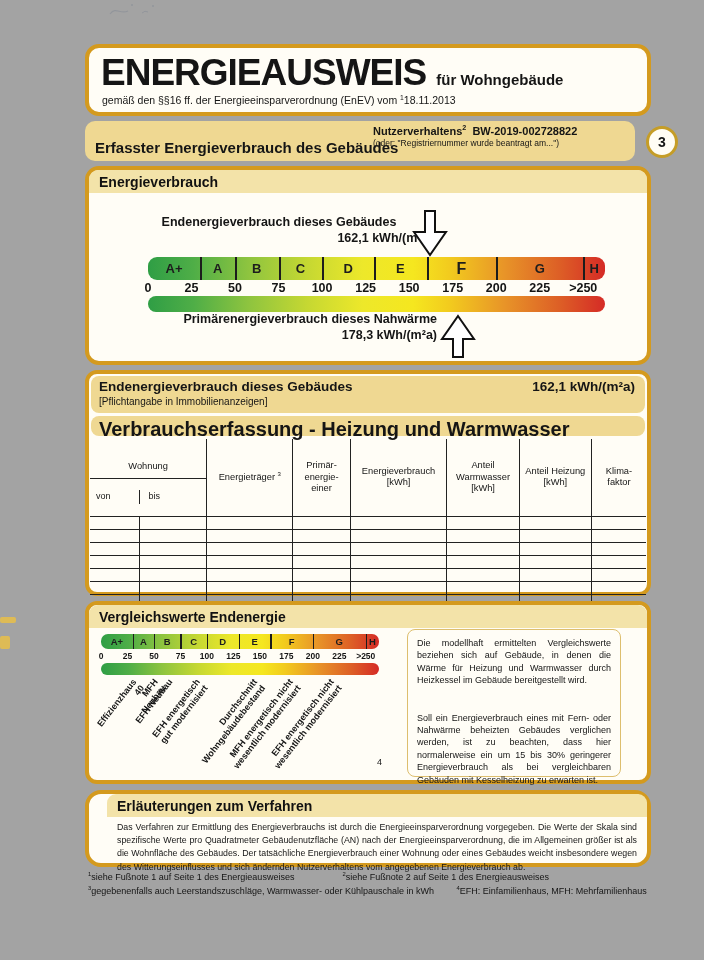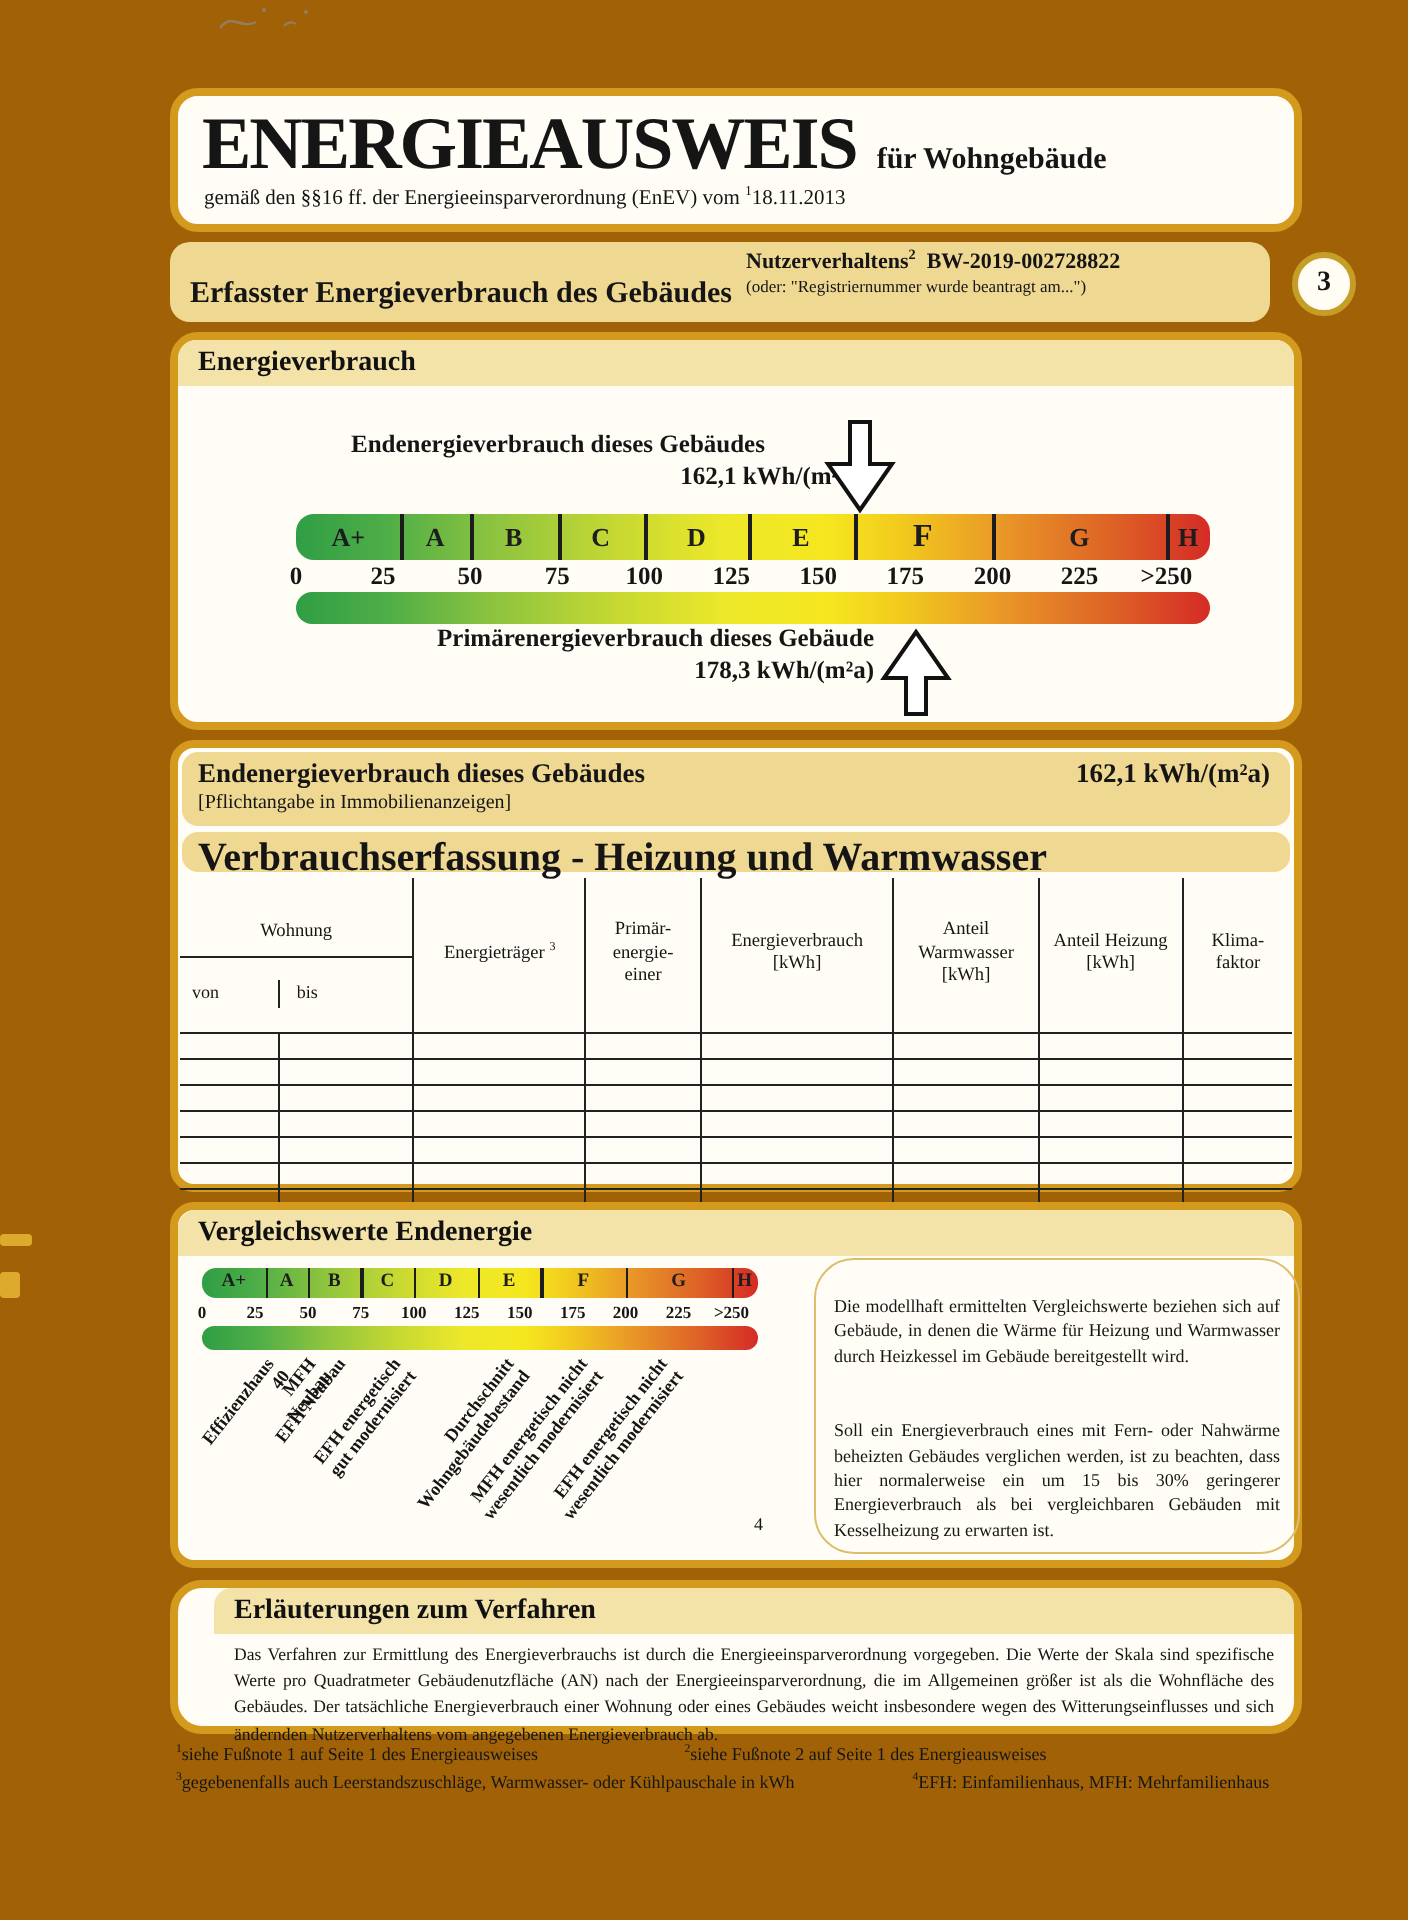--- a/index.html
+++ b/index.html
@@ -1,17 +1,17 @@
 <!DOCTYPE html>
 <html><head>
 <meta charset="utf-8">
 <style>
   html,body{margin:0;padding:0;background:#d8d8d8;}
-  .page{position:relative;width:704px;height:960px;background:#a16207;overflow:hidden;
-        font-family:Liberation Serif, serif;color:#151515;}
+  .page{position:relative;width:704px;height:960px;background:#a3a3a3;overflow:hidden;
+        font-family:Liberation Sans, sans-serif;color:#151515;}
   .panel{position:absolute;border:4px solid #d49a1e;border-radius:14px;background:#fffdf6;box-sizing:border-box;}
   .strip-head{background:#f3e3a9;border-radius:9px 9px 0 0;font-weight:bold;font-size:14px;padding:4px 10px 3px;color:#111;}
   sup{font-size:65%;vertical-align:super;line-height:0;}
 
   
   .hdr-titlerow{display:flex;align-items:baseline;gap:10px;padding:6px 0 0 12px;}
   .hdr-title{font-size:37px;font-weight:bold;letter-spacing:-1px;line-height:1;}
   .hdr-sub{font-size:15px;font-weight:bold;}
   .hdr-law{font-size:10.5px;margin:3px 0 0 13px;}
 
@@ -69,22 +69,22 @@
   .mini{position:absolute;left:12px;top:29px;width:278px;height:41px;}
   .mini .bar-top{height:15px;border-radius:7px;}
   .mini .bar-letter{font-size:9.5px;line-height:15px;}
   .mini .seg-div{width:1.5px;}
   .mini .bar-ticks{top:16px;height:12px;font-size:8.5px;font-weight:bold;}
   .mini .bar-bottom{top:29px;height:12px;border-radius:6px;}
   .cmp-labels{position:absolute;left:12px;top:72px;width:278px;height:105px;}
   .cmp-label{position:absolute;top:0;transform:rotate(-52deg);transform-origin:100% 0;
              text-align:right;font-weight:bold;font-size:9px;line-height:1.15;white-space:pre-line;}
   .cmp-fn{position:absolute;left:288px;top:152px;font-size:9px;}
-  .cmp-text{position:absolute;left:318px;top:24px;width:243px;height:148px;border:1px solid #ddbe6e;border-radius:20px;
-            padding:17px 9px;font-size:9px;text-align:justify;line-height:1.38;box-sizing:border-box;}
+  .cmp-text{position:absolute;left:318px;top:24px;width:214px;height:148px;border:1px solid #ddbe6e;border-radius:8px;
+            padding:7px 9px;font-size:9px;text-align:justify;line-height:1.38;box-sizing:border-box;}
   .cmp-text p{margin:0;}
   .cmp-text p + p{margin-top:25px;}
 
   
   .expl-body{font-size:8.8px;text-align:justify;line-height:1.5;padding:4px 10px 0;}
 
   
   .footnotes{position:absolute;left:88px;top:870px;width:566px;font-size:9px;line-height:14px;}
   .fn{display:inline-block;vertical-align:top;}
   .fn-w1{width:252px;}
@@ -180,21 +180,21 @@
           <path d="M14 1 h10 v21 h11 L19 45 L3 22 h11 Z" fill="#ffffff" stroke="#111" stroke-width="2"></path>
         </svg>
       </div>
       <div class="arrow-up-wrap" style="left: calc(67.9238% - 19px);">
         <svg width="38" height="45" viewBox="0 0 38 45">
           <path d="M19 2 L35 25 h-11 v18 h-10 v-18 H3 Z" fill="#ffffff" stroke="#111" stroke-width="2"></path>
         </svg>
       </div>
     </div>
 
-    <div class="pri-label">Primärenergieverbrauch dieses Gebäude</div>
+    <div class="pri-label">Primärenergieverbrauch dieses Nahwärme</div>
     <div class="pri-value">178,3 kWh/(m²a)</div>
   </div>
 
   <div class="panel" style="left:85px;top:370px;width:566px;height:226px;border-radius:12px;">
     <div class="midstrip1">
       <span class="ms1-title">Endenergieverbrauch dieses Gebäudes</span>
       <span class="ms1-sub">[Pflichtangabe in Immobilienanzeigen]</span>
       <span class="ms1-value">162,1 kWh/(m²a)</span>
     </div>
     <div class="midstrip2">Verbrauchserfassung - Heizung und Warmwasser</div>

